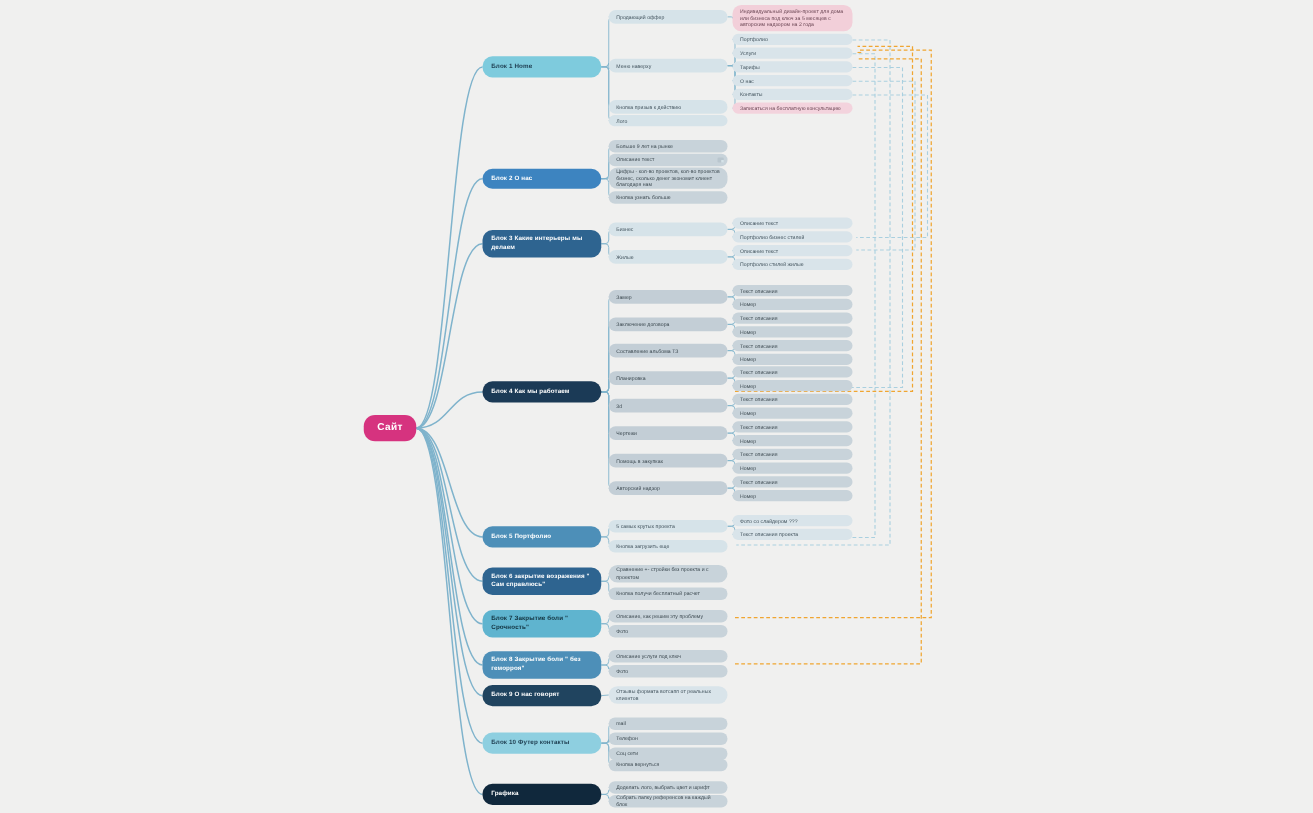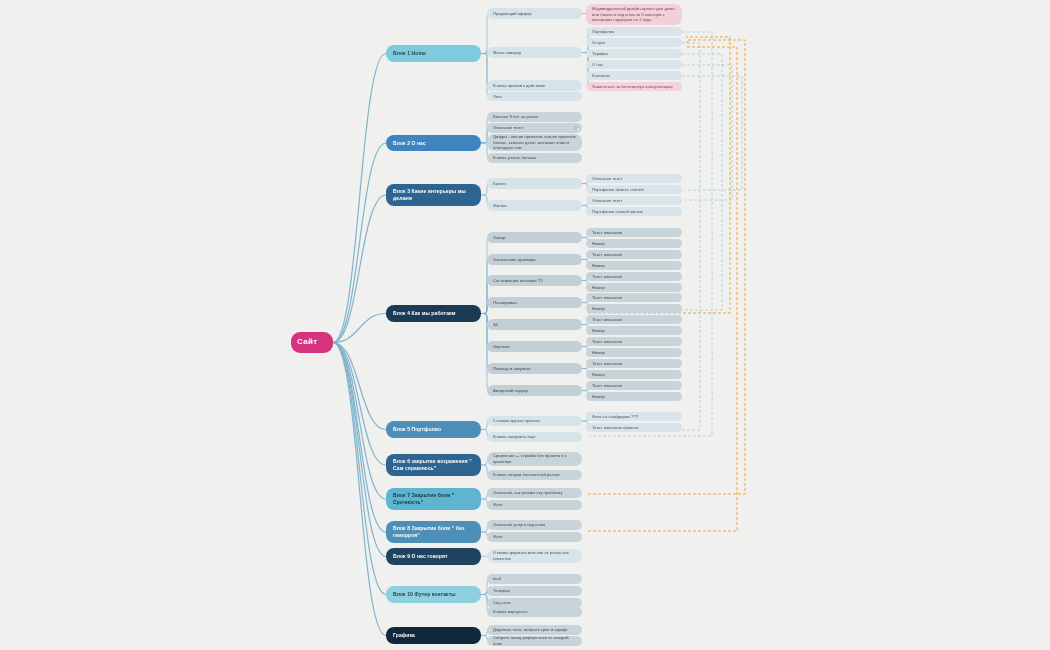--- a/index.html
+++ b/index.html
@@ -26,20 +26,21 @@
   }
   .node span{display:block;width:100%;}
 
   
   .n-root{
     background:#d6337f;
     color:#ffffff;
     font-size:8px;
     font-weight:bold;
     justify-content:center;
+    text-align:center;
     border-radius:9px;
     letter-spacing:0.3px;
   }
   
   .lvl1{
     font-size:5px;
     font-weight:bold;
     border-radius:8px;
     padding:3px 7px;
     letter-spacing:0.1px;

